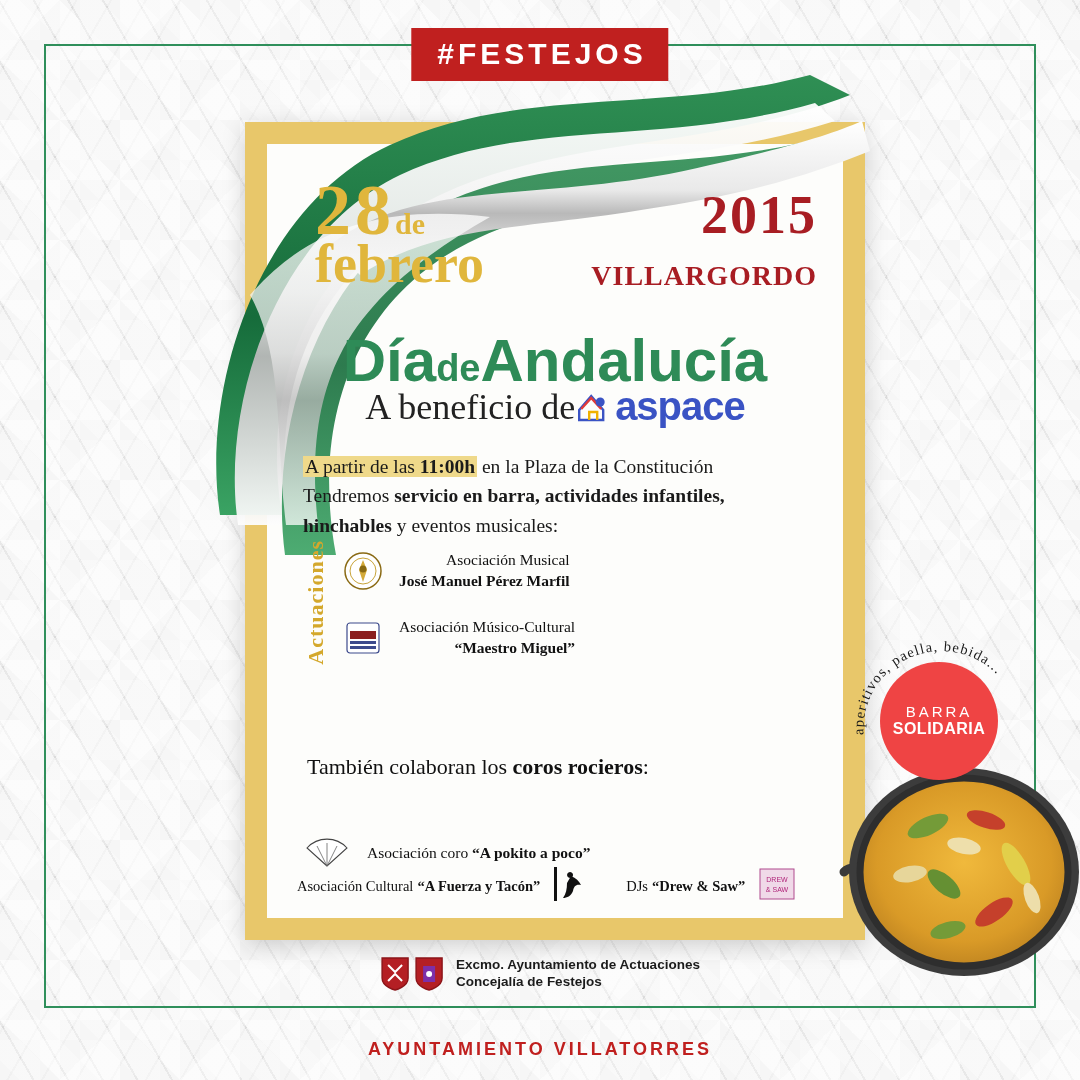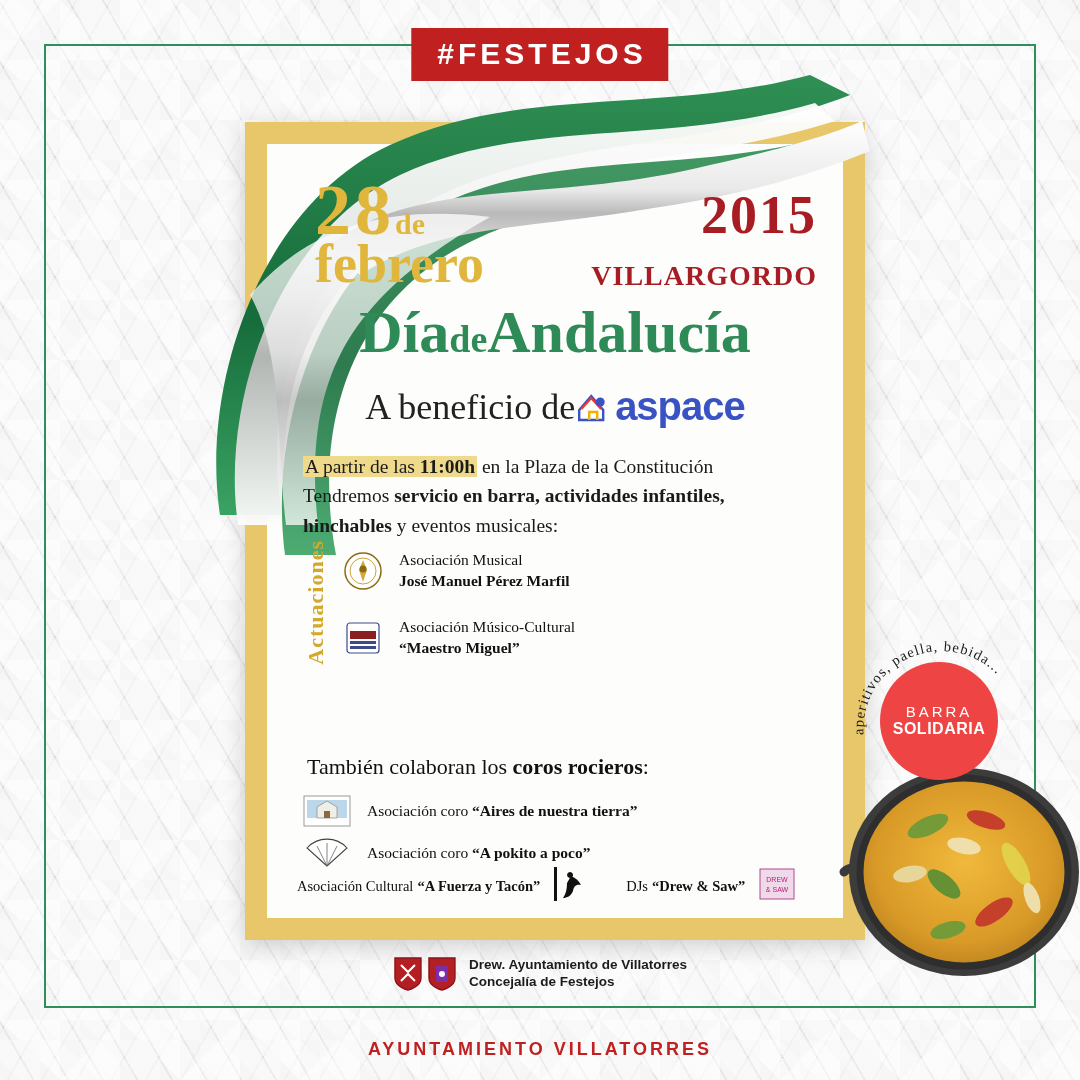--- a/index.html
+++ b/index.html
@@ -122,23 +122,23 @@
     position: absolute; right: 48px; top: 138px;
     font-family: "Liberation Serif", serif;
     font-weight: bold;
     font-size: 28px;
     color: #a81d23;
     letter-spacing: 1px;
   }
 
   #title-main {
     position: absolute; left: 50%; transform: translateX(-50%);
-    top: 176px;
+    top: 204px;
     white-space: nowrap;
-    font-family: Liberation Serif, serif;
+    font-family: Liberation Sans, sans-serif;
     font-weight: bold;
     font-size: 60px;
     color: #2e8b57;
   }
   #title-main .small { font-size: 38px; }
 
   #benefit-row {
     position: absolute; left: 50%; transform: translateX(-50%);
     top: 262px;
     display: flex; align-items: center; 
@@ -172,21 +172,21 @@
     position: absolute; left: 58px; top: 418px;
     writing-mode: vertical-rl; transform: rotate(180deg);
     font-family: "Liberation Serif", serif;
     font-weight: bold; font-size: 22px;
     color: #d4a82c;
     letter-spacing: 1px;
   }
 
   .act-row {
     position: absolute; left: 98px;
-    display: flex; align-items: center; gap: 16px;
+    display: flex; align-items: center; gap: 16px; text-align: right;
   }
   .act-row .badge {
     width: 40px; height: 42px;
     display: flex; align-items: center; justify-content: center;
     flex: 0 0 auto;
   }
   .act-row .txt {
     font-family: "Liberation Serif", serif;
     font-size: 15.5px; line-height: 1.35; color: #111;
   }
@@ -339,31 +339,20 @@
       <span>Asociación Músico-Cultural</span><br>
       <b>“Maestro Miguel”</b>
     </span>
   </div>
 
 
   <div id="coros-title">
     <span>También colaboran los </span><b>coros rocieros</b><span>:</span>
   </div>
 
-  <div class="coro-row" style="top:674px;">
-    <span class="badge">
-      <svg width="48" height="32" viewBox="0 0 48 32">
-        <rect x="1" y="1" width="46" height="30" fill="#fff" stroke="#999" stroke-width="1"></rect>
-        <rect x="4" y="5" width="40" height="18" fill="#bcd7ea"></rect>
-        <path d="M14 23 V12 L24 6 L34 12 V23 Z" fill="#efefe7" stroke="#888" stroke-width=".7"></path>
-        <rect x="21" y="16" width="6" height="7" fill="#8a6a44"></rect>
-      </svg>
-    </span>
-    <span class="txt"><span>Asociación coro </span><b>“Aires de nuestra tierra”</b></span>
-  </div>
 
   <div class="coro-row" style="top:716px;">
     <span class="badge">
       <svg width="48" height="30" viewBox="0 0 48 30">
         <path d="M24 28 L4 10 A27 27 0 0 1 44 10 Z" fill="#fff" stroke="#444" stroke-width="1.1"></path>
         <path d="M24 28 L14 8 M24 28 L24 5 M24 28 L34 8" stroke="#666" stroke-width=".8" fill="none"></path>
       </svg>
     </span>
     <span class="txt"><span>Asociación coro </span><b>“A pokito a poco”</b></span>
   </div>
@@ -435,20 +424,20 @@
       <path d="M2 2 H28 V22 C28 31 15 34 15 34 C15 34 2 31 2 22 Z" fill="#b41f24" stroke="#8b1418" stroke-width="1.4"></path>
       <path d="M8 9 L15 16 L22 9 M8 25 L15 18 L22 25" stroke="#fff" stroke-width="2" fill="none"></path>
     </svg>
     <svg width="30" height="36" viewBox="0 0 30 36">
       <path d="M2 2 H28 V22 C28 31 15 34 15 34 C15 34 2 31 2 22 Z" fill="#b41f24" stroke="#8b1418" stroke-width="1.4"></path>
       <rect x="9" y="10" width="12" height="16" fill="#7d2fa8"></rect>
       <circle cx="15" cy="18" r="3" fill="#fff"></circle>
     </svg>
   </span>
   <span id="ayto-text">
-    <div id="ayto-line1">Drew. Ayuntamiento de Villatorres</div>
+    <div id="ayto-line1">Excmo. Ayuntamiento de Actuaciones</div>
     <div id="ayto-line2">Concejalía de Festejos</div>
   </span>
 </div>
 
 <div id="footer-bar">
   <span>AYUNTAMIENTO VILLATORRES</span>
 </div>
 
 </body></html>

